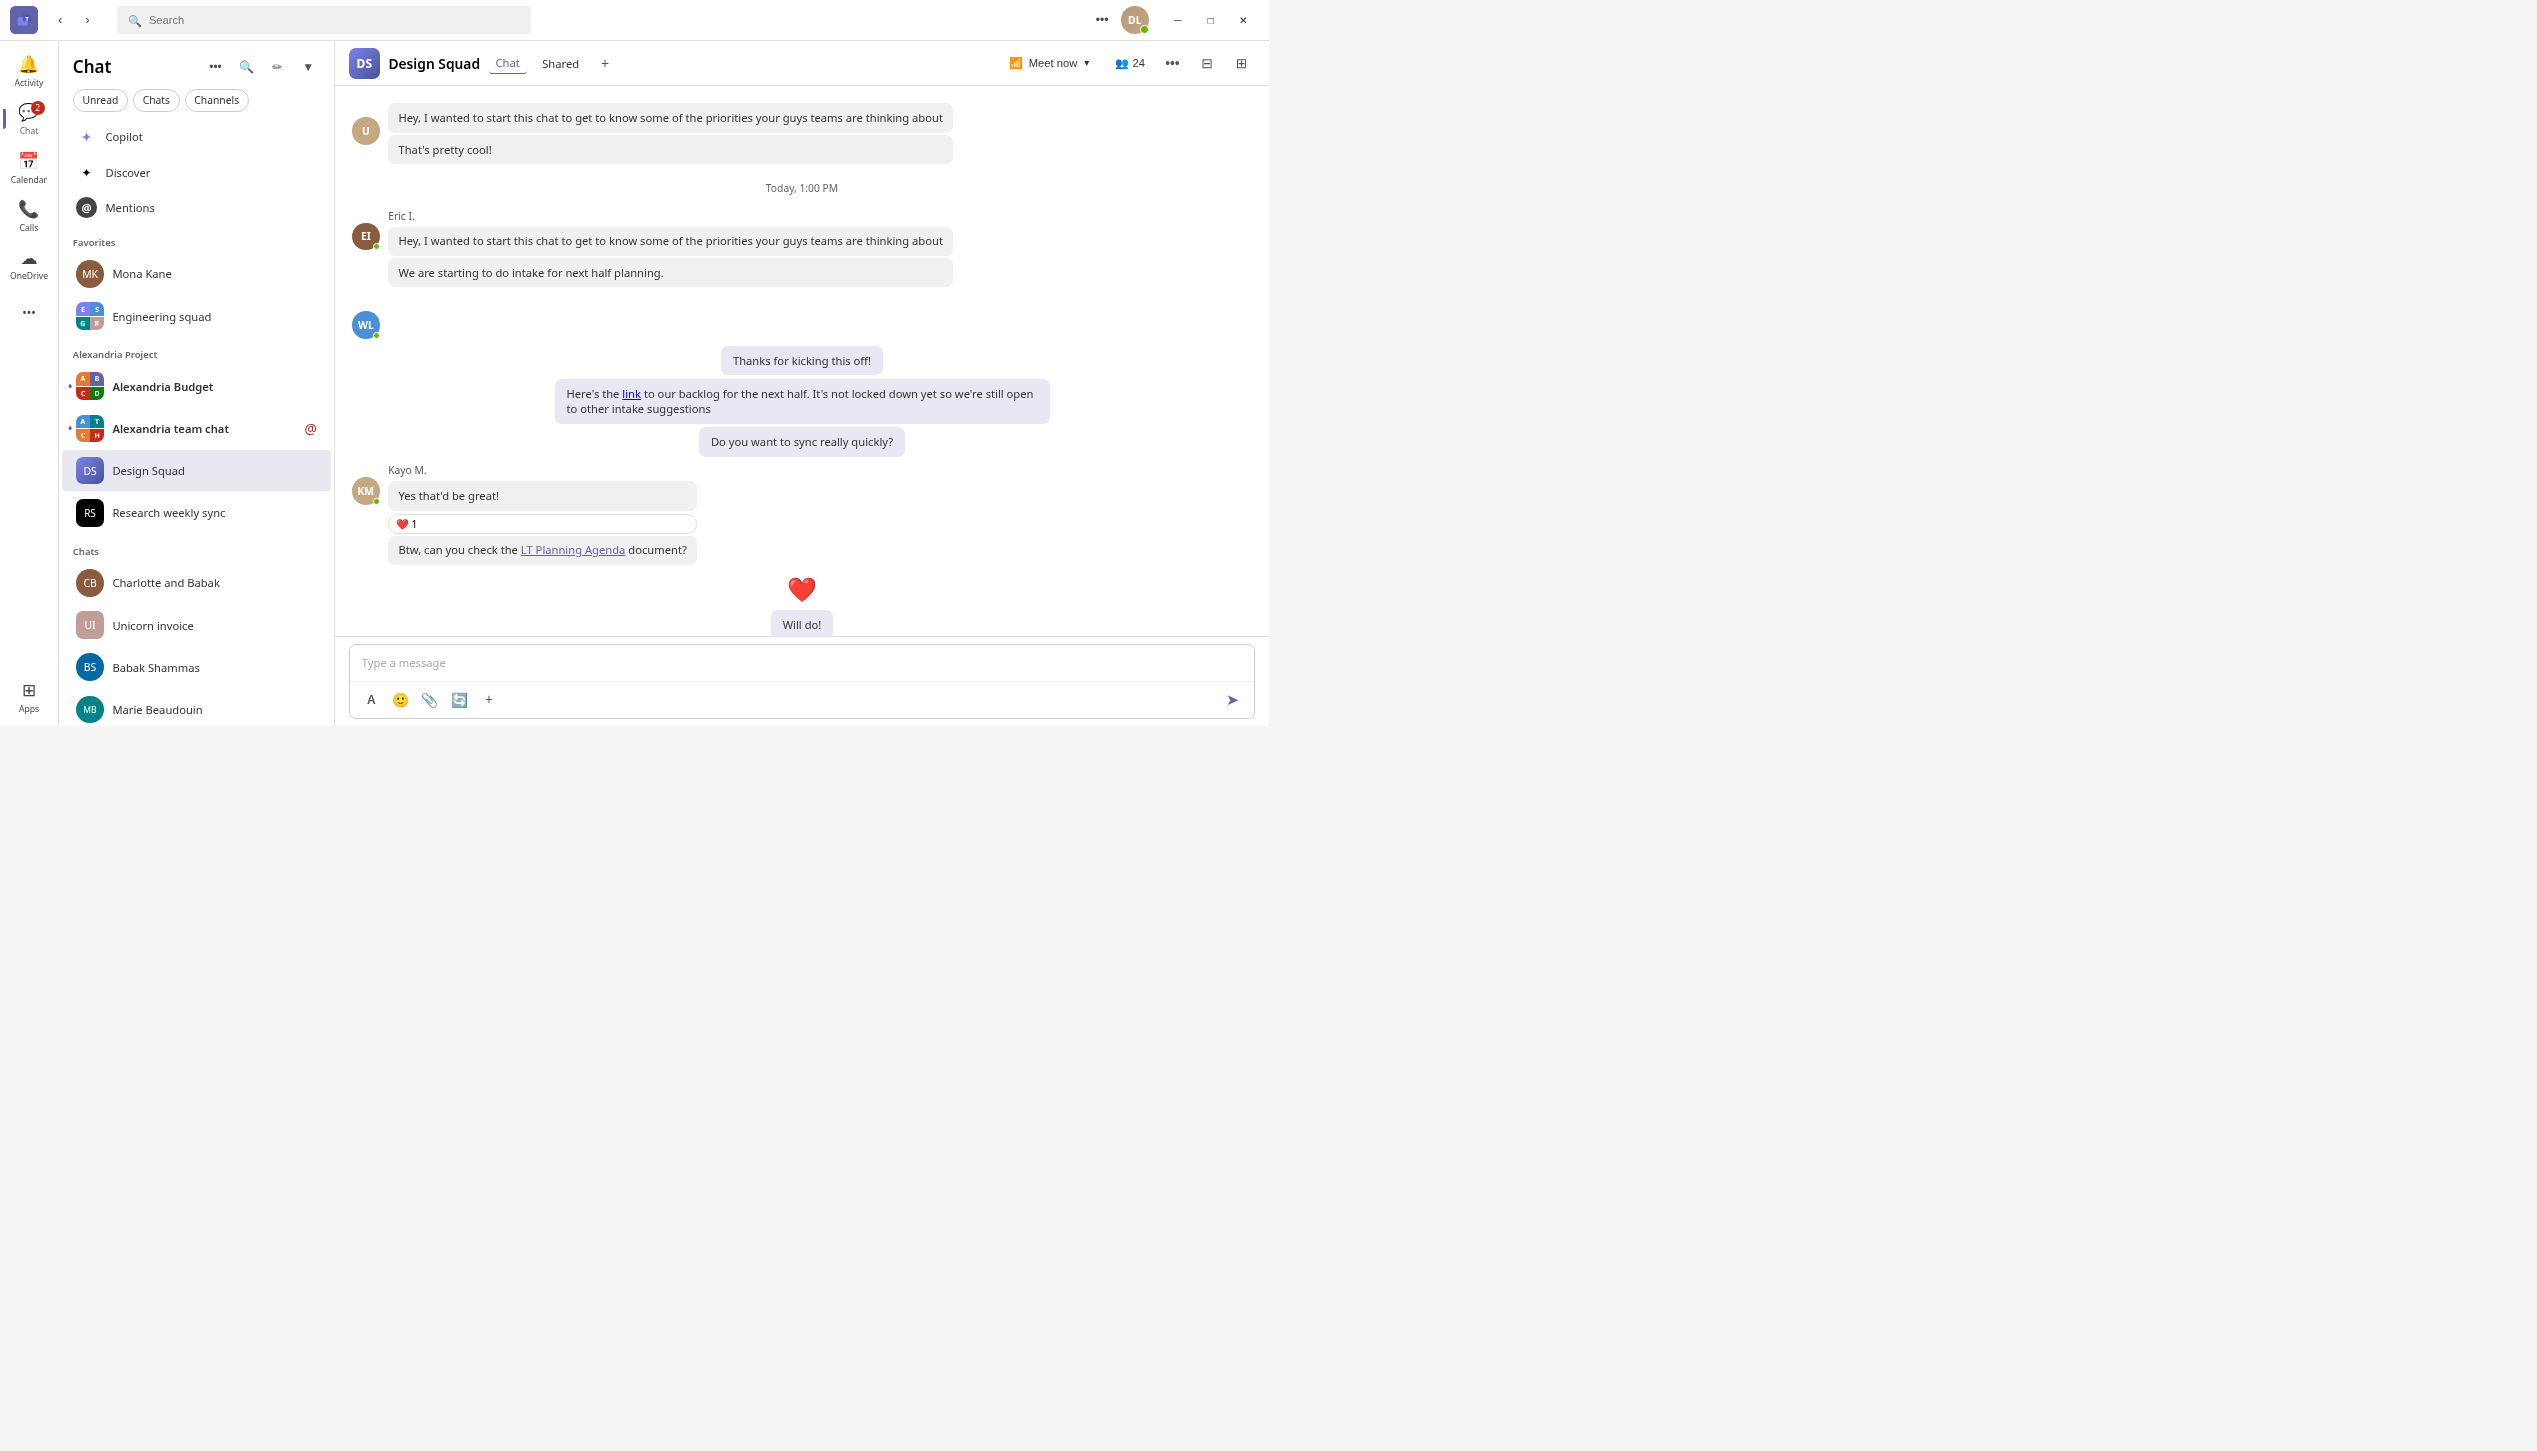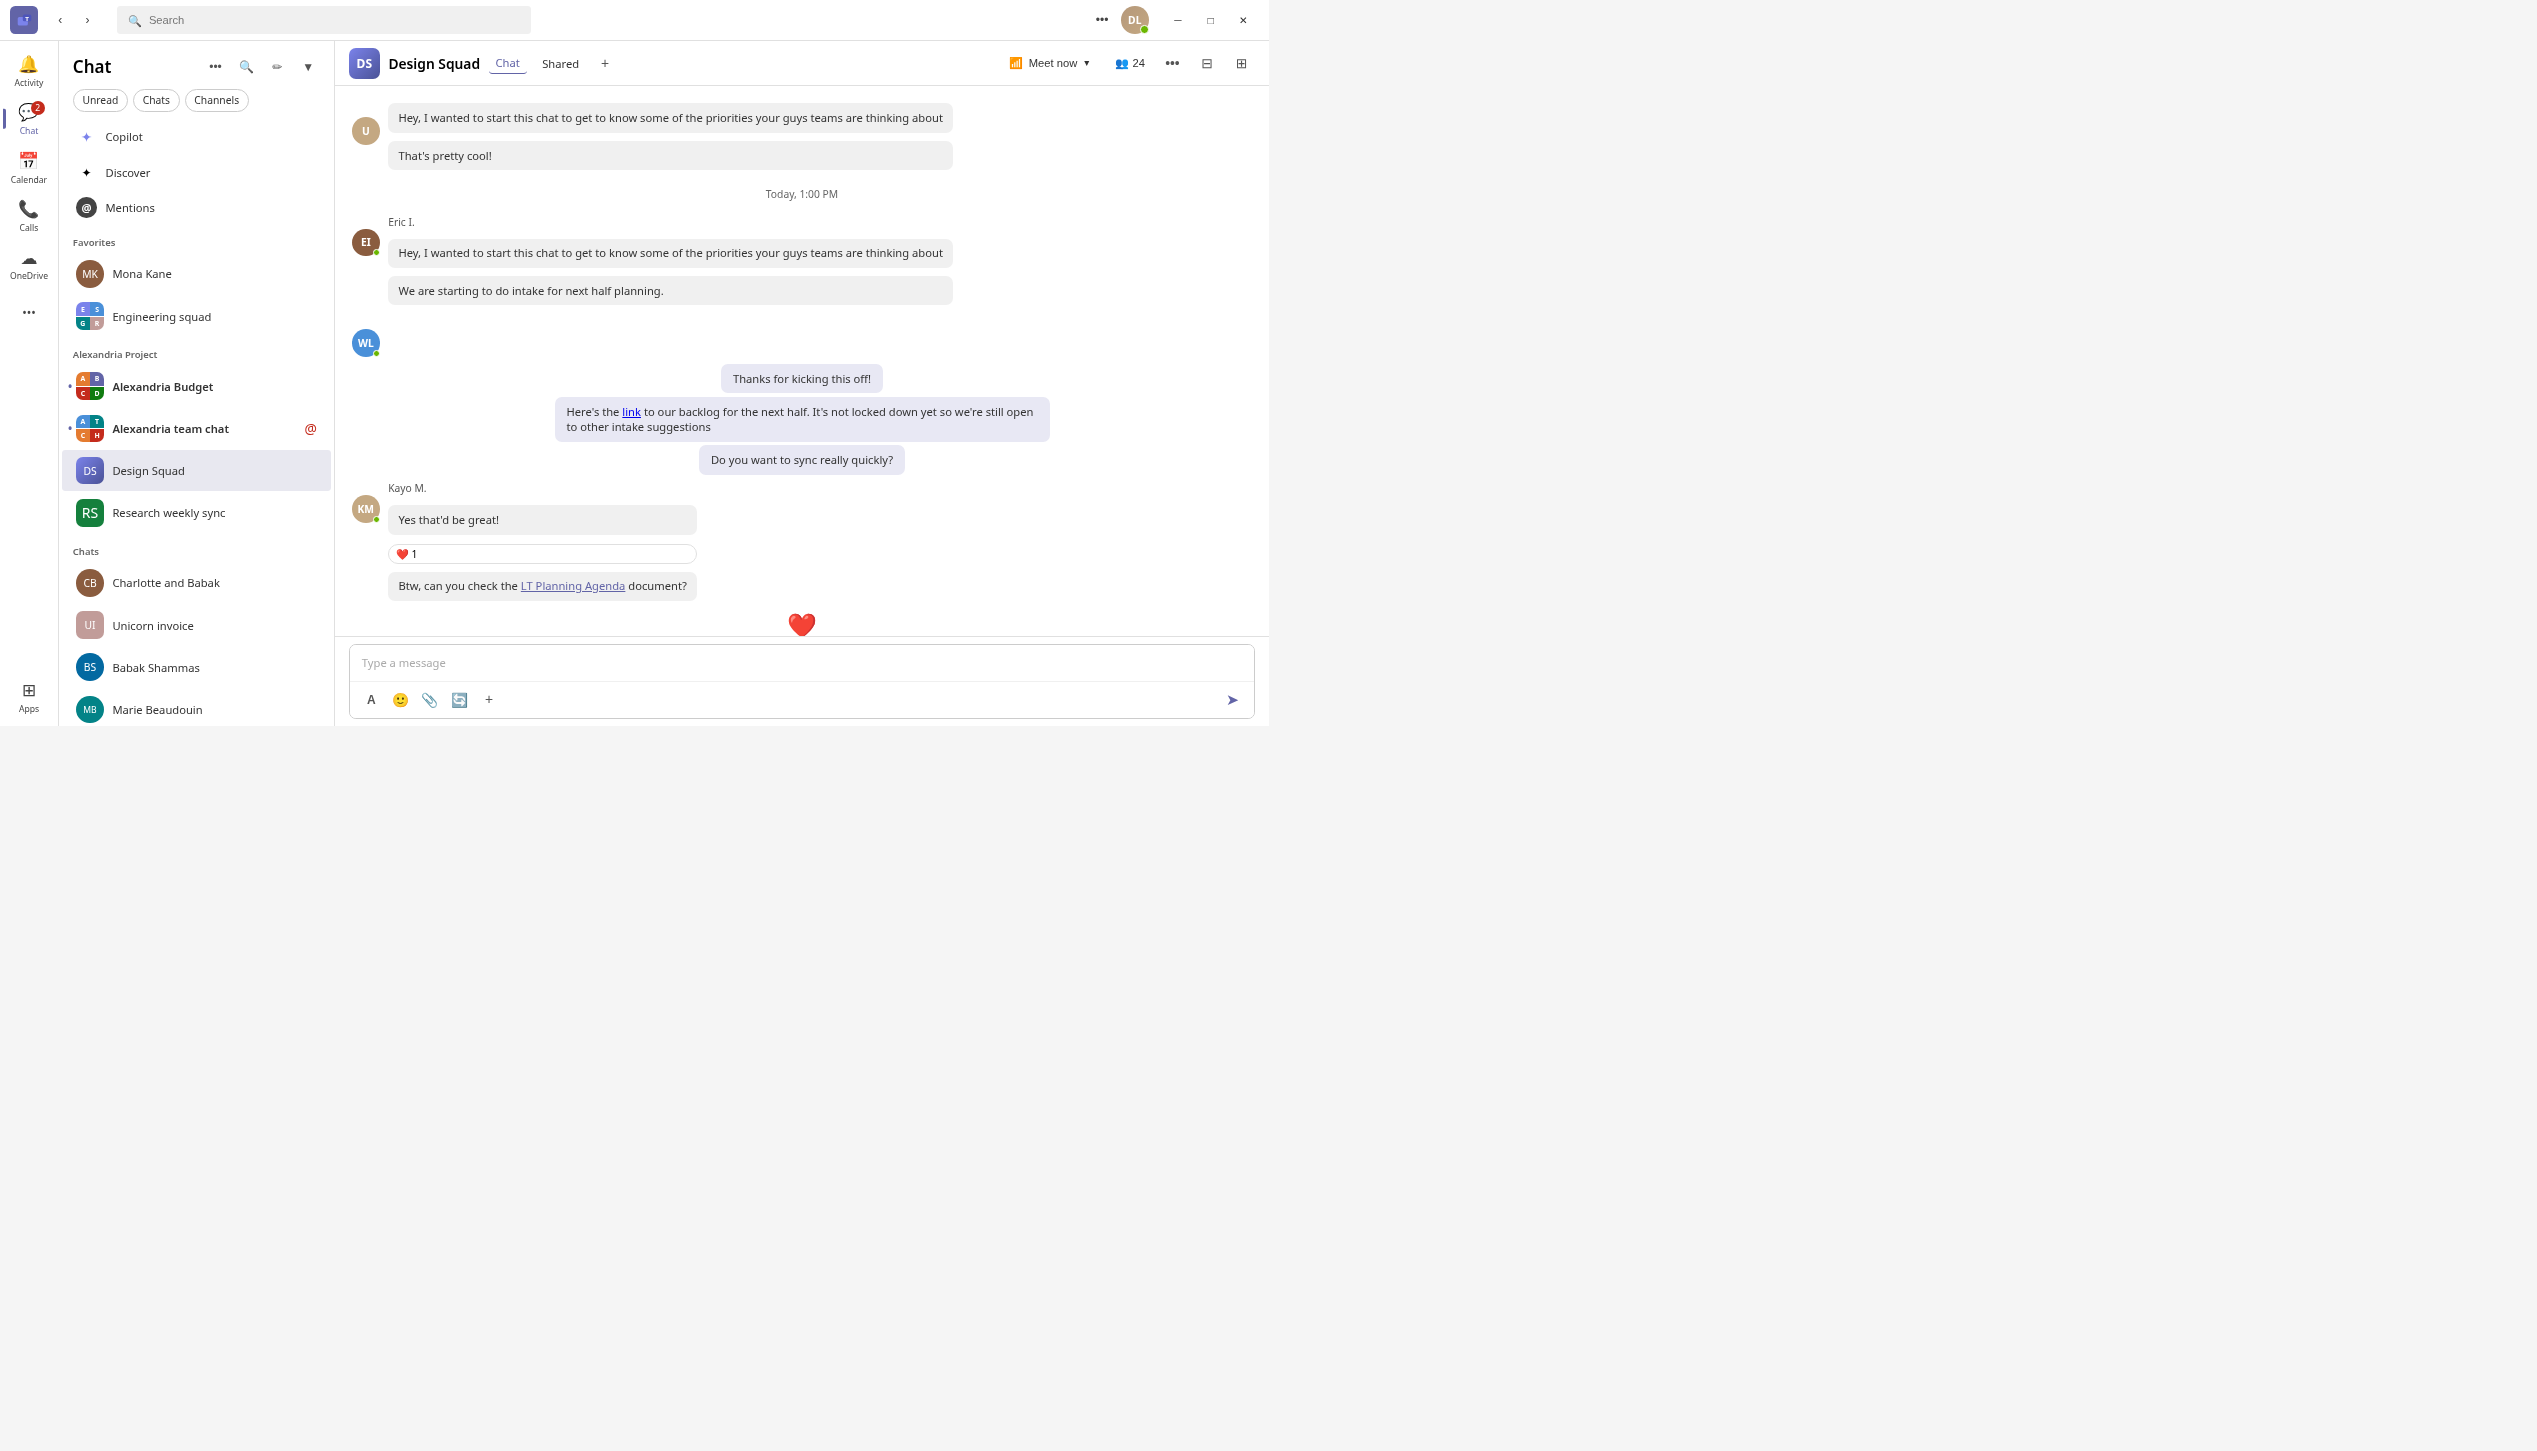--- a/index.html
+++ b/index.html
@@ -72,21 +72,21 @@
     .header-icon-btn { width: 27.6px; height: 27.6px; border: none; background: none; cursor: pointer; border-radius: 3.4px; display: flex; align-items: center; justify-content: center; color: #555; font-size: 13.8px; }
 
     
     .messages { flex: 1; overflow-y: auto; padding: 13.8px 17px; display: flex; flex-direction: column; gap: 0; }
     .messages::-webkit-scrollbar { width: 5.2px; }
     .messages::-webkit-scrollbar-thumb { background: #ccc; border-radius: 2.6px; }
     .timestamp-divider { text-align: center; color: #666; font-size: 10.3px; margin: 10.3px 0; }
     .message-group { display: flex; gap: 8.6px; margin-bottom: 3.4px; padding: 3.4px 0; }
     .msg-avatar { width: 27.6px; height: 27.6px; border-radius: 50%; flex-shrink: 0; background: #ccc; display: flex; align-items: center; justify-content: center; color: white; font-size: 10.3px; font-weight: bold; position: relative; align-self: flex-start; margin-top: 13.8px; }
     .msg-avatar .online-dot { width: 6.9px; height: 6.9px; }
-    .msg-content { max-width: 65%; display: flex; flex-direction: column; gap: 8px; }
+    .msg-content { max-width: 65%; display: flex; flex-direction: column; gap: 2px; }
     .msg-sender { font-size: 10.3px; color: #555; margin-bottom: 1.7px; }
     .msg-bubble { background: #f0f0f0; border-radius: 6.9px; padding: 6.9px 10.3px; font-size: 11.2px; color: #333; line-height: 1.4; display: inline-block; max-width: 100%; }
     .msg-bubble a { color: #6264a7; text-decoration: underline; margin-top: 15px; }
     .reaction { display: inline-flex; align-items: center; gap: 2.6px; background: #fff; border: 0.9px solid #e0e0e0; border-radius: 10.3px; padding: 1.7px 6.9px; font-size: 10.3px; cursor: pointer; margin-top: 1.7px; }
     .outgoing-block { display: flex; flex-direction: column; align-items: center; gap: 3.4px; margin-bottom: 3.4px; }
     .outgoing-bubble { background: #e8e8f4; border-radius: 6.9px; padding: 6.9px 12px; font-size: 11.2px; color: #333; line-height: 1.4; display: inline-block; max-width: 55%; }
     .emoji-only { font-size: 24px; margin-bottom: 1.7px; }
 
     
     .compose-area { border-top: 0.9px solid #e0e0e0; padding: 6.9px 13.8px; flex-shrink: 0; }
@@ -233,21 +233,21 @@
           </div>
           <span class="chat-name" style="font-weight:600;">Alexandria team chat</span>
         </div>
         <span class="mention-badge">@</span>
       </div>
       <div class="chat-item active">
         <div class="chat-avatar" style="background:linear-gradient(135deg,#7b83eb,#4a5296);border-radius:6.9px;width:27.6px;height:27.6px;">DS</div>
         <span class="chat-name">Design Squad</span>
       </div>
       <div class="chat-item">
-        <div class="chat-avatar" style="background:#15803d;border-radius:6.9px;font-size:14px;">RS</div>
+        <div class="chat-avatar" style="background:#000000;border-radius:6.9px;font-size:10px;">RS</div>
         <span class="chat-name">Research weekly sync</span>
       </div>
 
       <div class="section-label">Chats</div>
       <div class="chat-item">
         <div class="chat-avatar" style="background:#8a5c3f;">CB</div>
         <span class="chat-name">Charlotte and Babak</span>
       </div>
       <div class="chat-item">
         <div class="chat-avatar" style="background:#c19c99;border-radius:6.9px;">UI</div>

